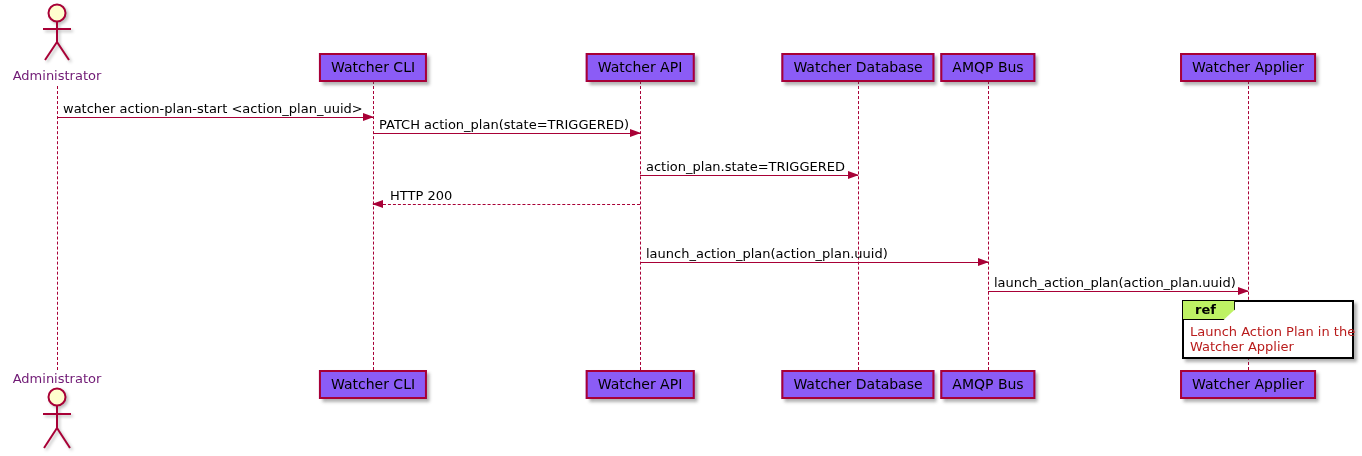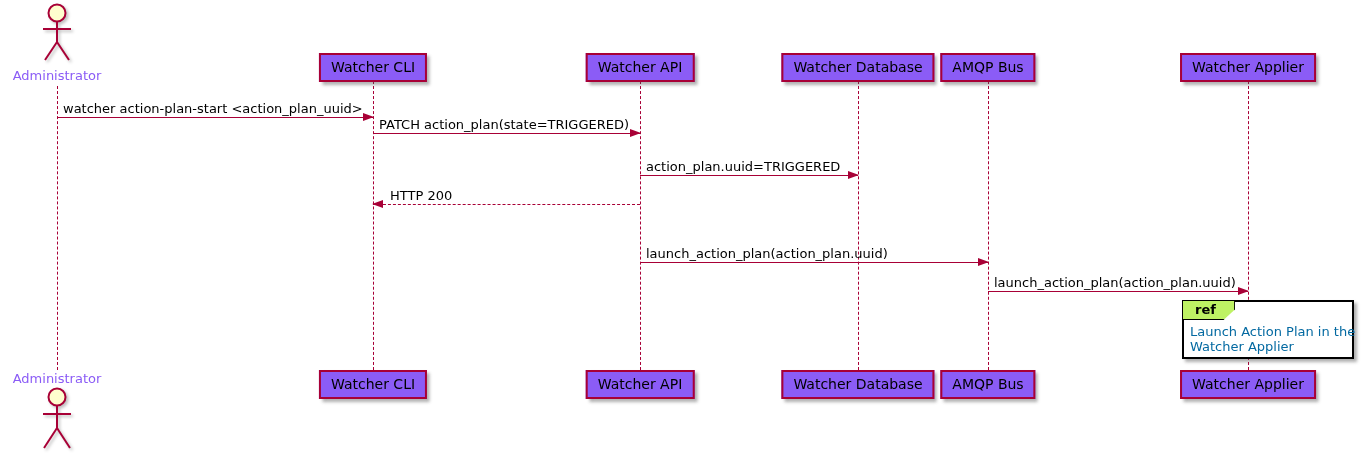--- a/index.html
+++ b/index.html
@@ -29,21 +29,21 @@
     color:#000000;
     white-space:nowrap;
     z-index:3;
   }
   
   .actor-label{
     position:absolute;
     transform:translateX(-50%);
     font-size:13px;
     line-height:15px;
-    color:#8b5cf6;
+    color:#701a75;
     white-space:nowrap;
     z-index:3;
   }
   .actor-figure{
     position:absolute;
     z-index:3;
     filter:drop-shadow(2.5px 2.5px 1.5px rgba(0,0,0,0.25));
   }
   
   .message{
@@ -101,21 +101,21 @@
     font-weight:bold;
     color:#000000;
     padding:1px 18px 2px 12px;
     clip-path:polygon(0 0,100% 0,100% 45%,78% 100%,0 100%);
   }
   .ref-body{
     position:absolute;
     left:6px;top:22px;
     font-size:13px;
     line-height:15px;
-    color:#0369a1;
+    color:#b91c1c;
     white-space:nowrap;
   }
 </style>
 </head>
 <body>
 
 <div class="canvas">
 
   <div class="lifeline" style="left:57px;top:86px;height:284px"></div>
   <div class="lifeline" style="left:373px;top:81px;height:289px"></div>
@@ -147,21 +147,21 @@
     <div class="arrow right"></div>
   </div>
 
   <div class="message" style="left:373px;top:117px;width:267px">
     <div class="msg-label">PATCH action_plan(state=TRIGGERED)</div>
     <div class="msg-line"></div>
     <div class="arrow right"></div>
   </div>
 
   <div class="message" style="left:640px;top:159px;width:218px">
-    <div class="msg-label">action_plan.uuid=TRIGGERED</div>
+    <div class="msg-label">action_plan.state=TRIGGERED</div>
     <div class="msg-line"></div>
     <div class="arrow right"></div>
   </div>
 
   <div class="message dashed left-dir" style="left:373px;top:188px;width:267px">
     <div class="msg-label">HTTP 200</div>
     <div class="msg-line"></div>
     <div class="arrow left"></div>
   </div>
 

